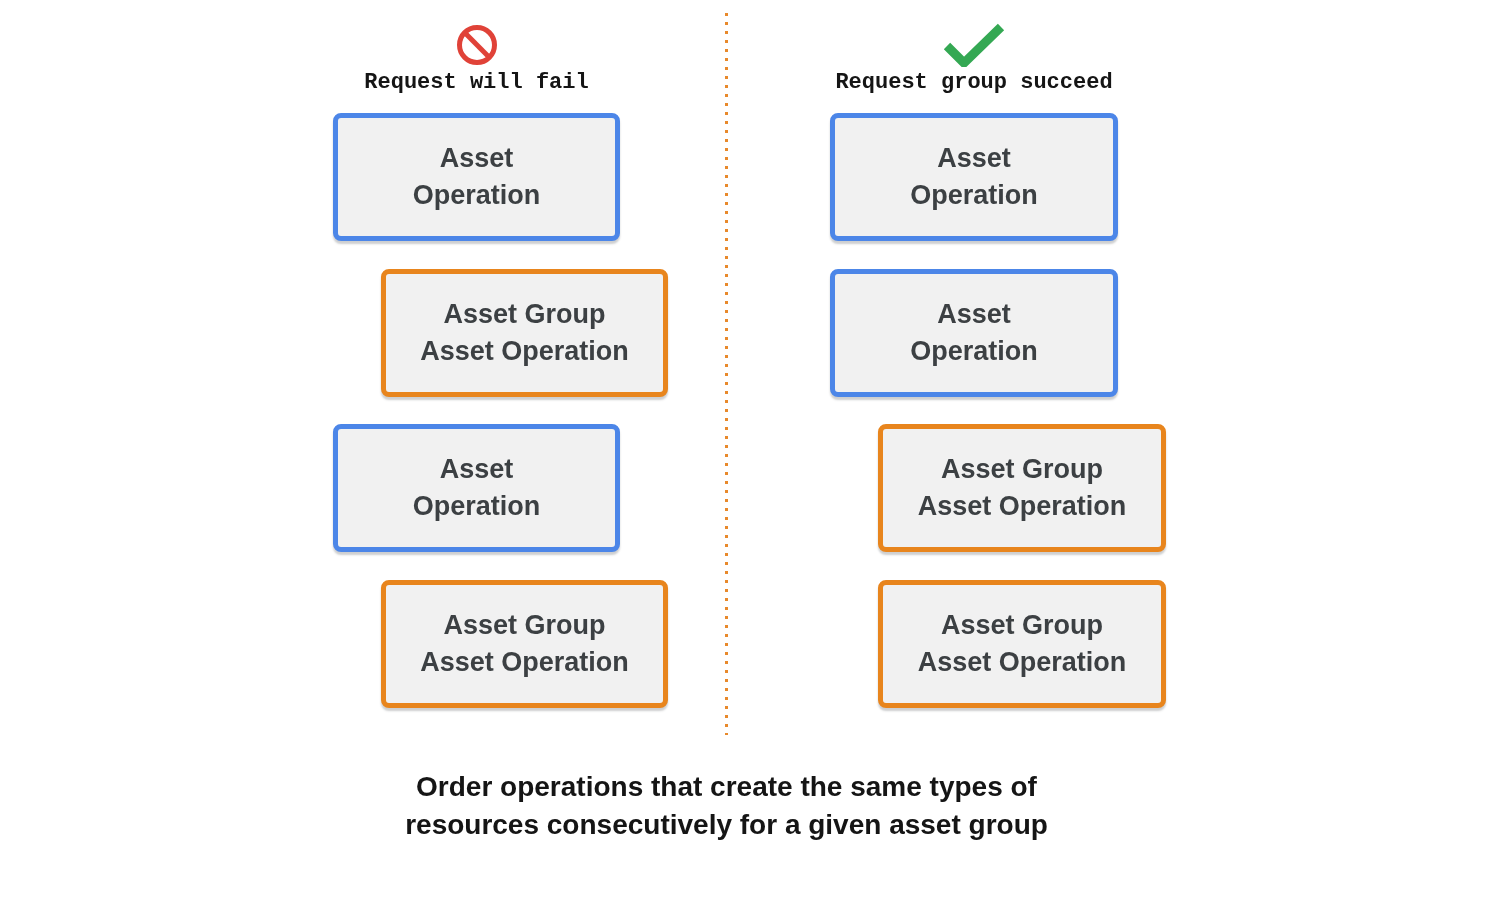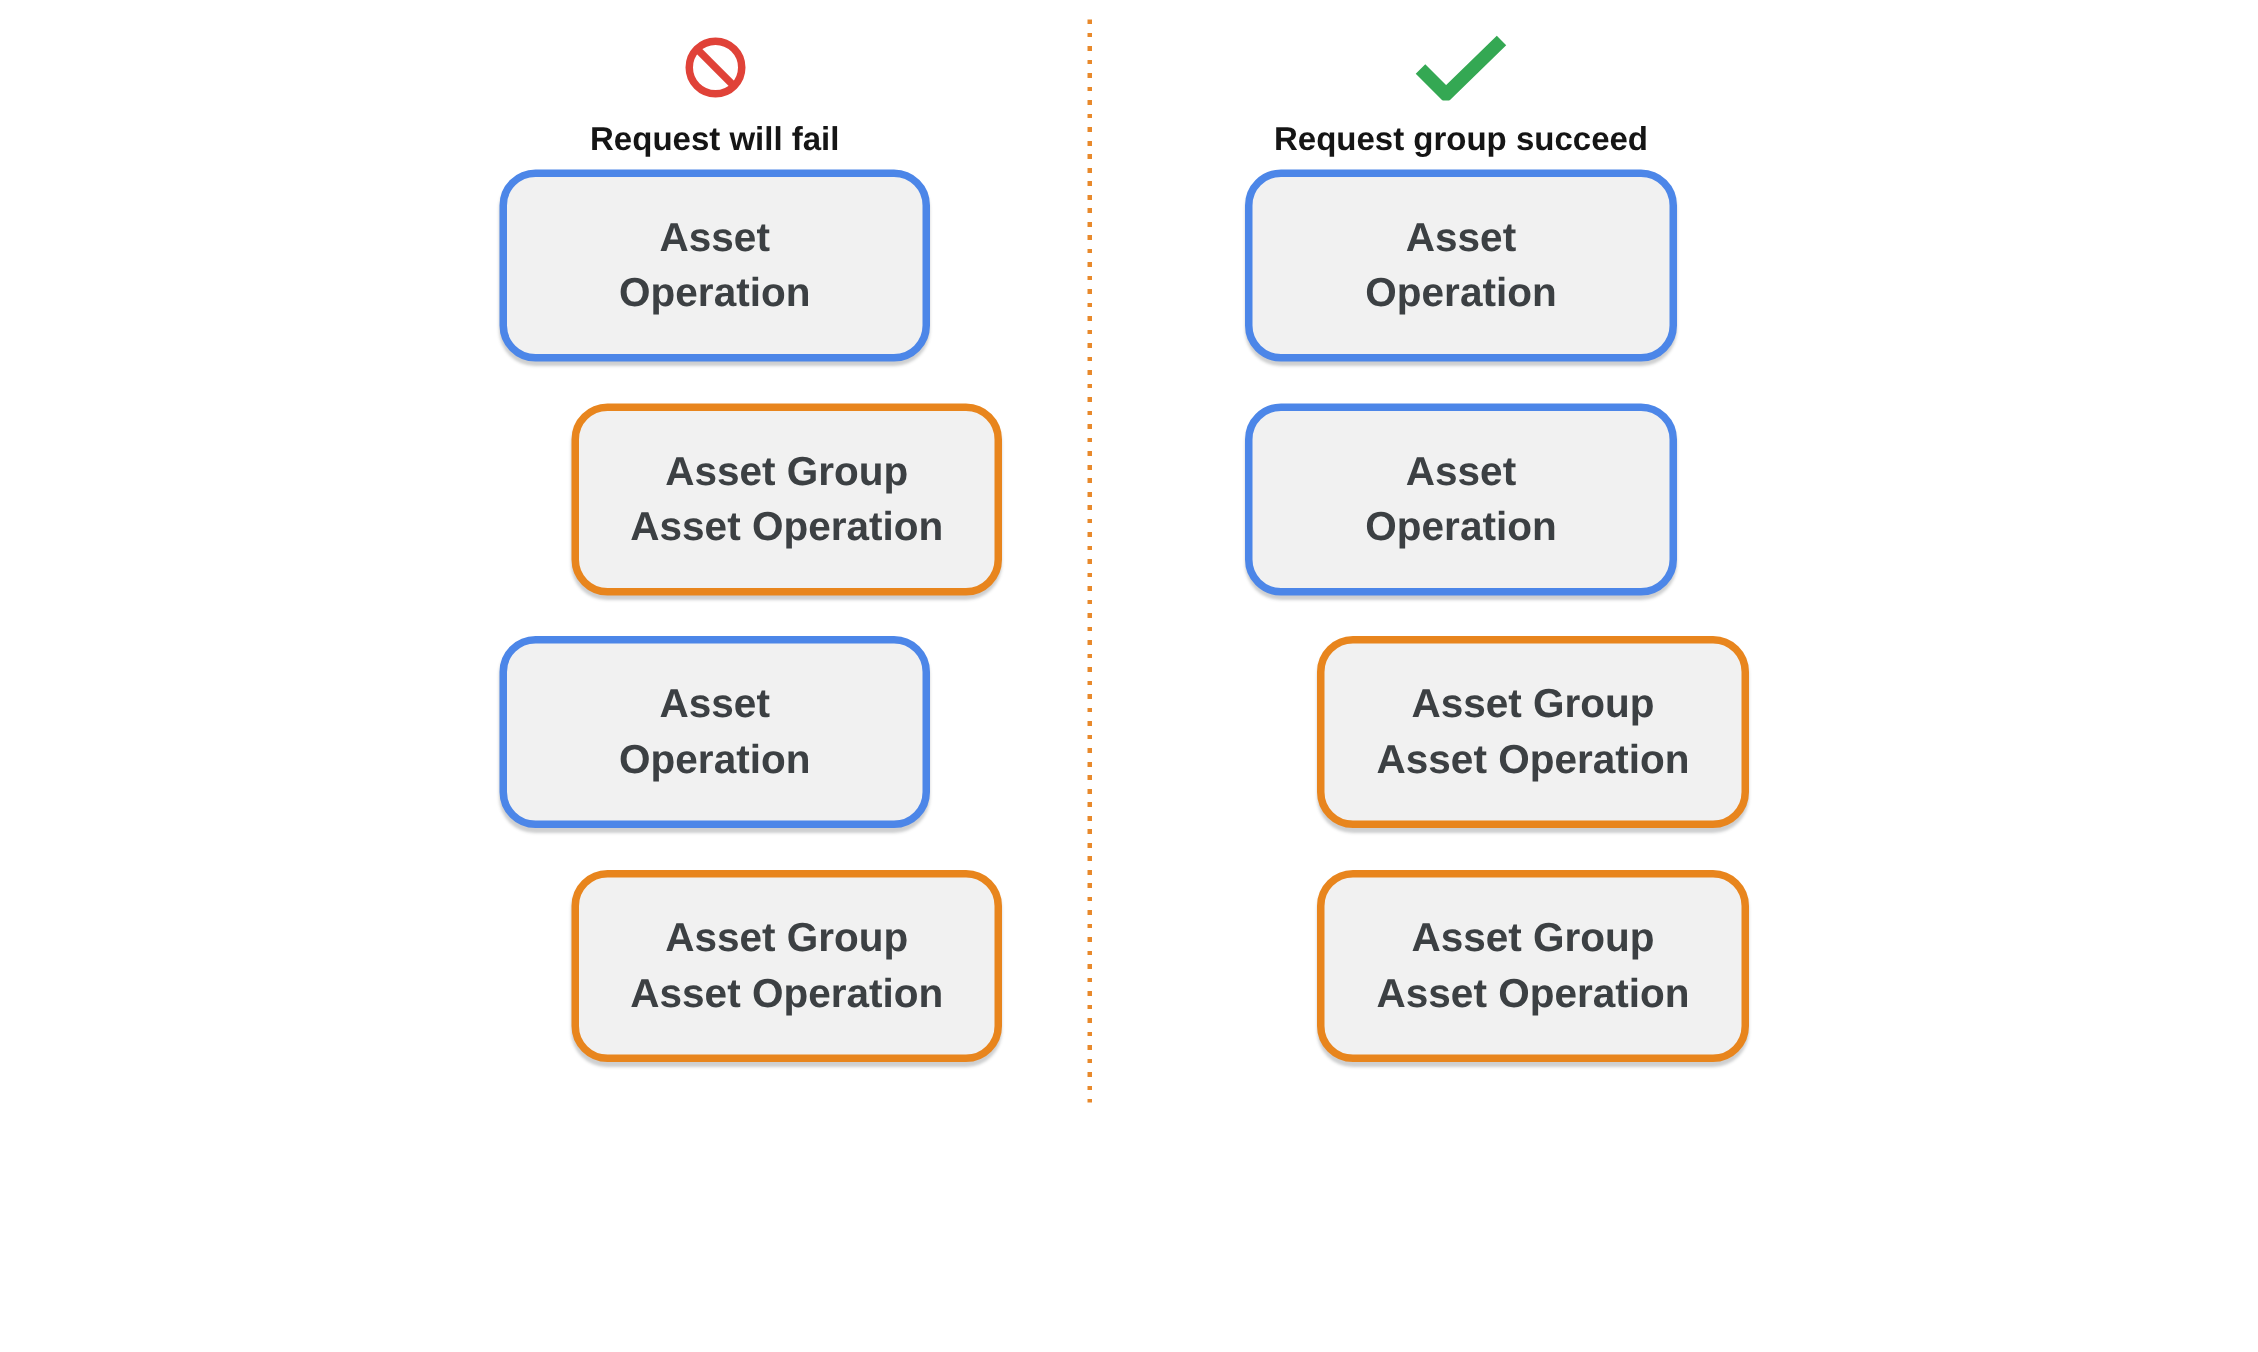--- a/index.html
+++ b/index.html
@@ -14,21 +14,22 @@
     background: #ffffff;
     font-family: "Liberation Sans", sans-serif;
     overflow: hidden;
   }
   .col-header {
     position: absolute;
     top: 22px;
     display: flex;
     flex-direction: column;
     align-items: center;
-    gap: 13px;
+    gap: 3px;
+    font-family: Liberation Mono, monospace;
   }
   .col-header.left  { left: 333px; width: 287px; }
   .col-header.right { left: 830px; width: 288px; }
   .icon-slot {
     height: 45px;
     display: flex;
     align-items: center;
     justify-content: center;
   }
   .header-label {
@@ -37,21 +38,21 @@
     color: #151515;
     line-height: 26px;
     white-space: nowrap;
   }
   .box {
     position: absolute;
     box-sizing: border-box;
     height: 128px;
     background: #F1F1F1;
     border: 5px solid;
-    border-radius: 24px;
+    border-radius: 8px;
     box-shadow: 0 3px 2px rgba(60,64,67,0.25);
     display: flex;
     flex-direction: column;
     align-items: center;
     justify-content: center;
     text-align: center;
     font-size: 27px;
     font-weight: bold;
     line-height: 37px;
     color: #3C4043;
@@ -141,14 +142,18 @@
   </div>
   <div class="box orange colR r3">
     <div>Asset Group</div>
     <div>Asset Operation</div>
   </div>
   <div class="box orange colR r4">
     <div>Asset Group</div>
     <div>Asset Operation</div>
   </div>
 
+  <div class="caption">
+    <div>Order operations that create the same types of</div>
+    <div>resources consecutively for a given asset group</div>
+  </div>
 
 </div>
 
 </body></html>

